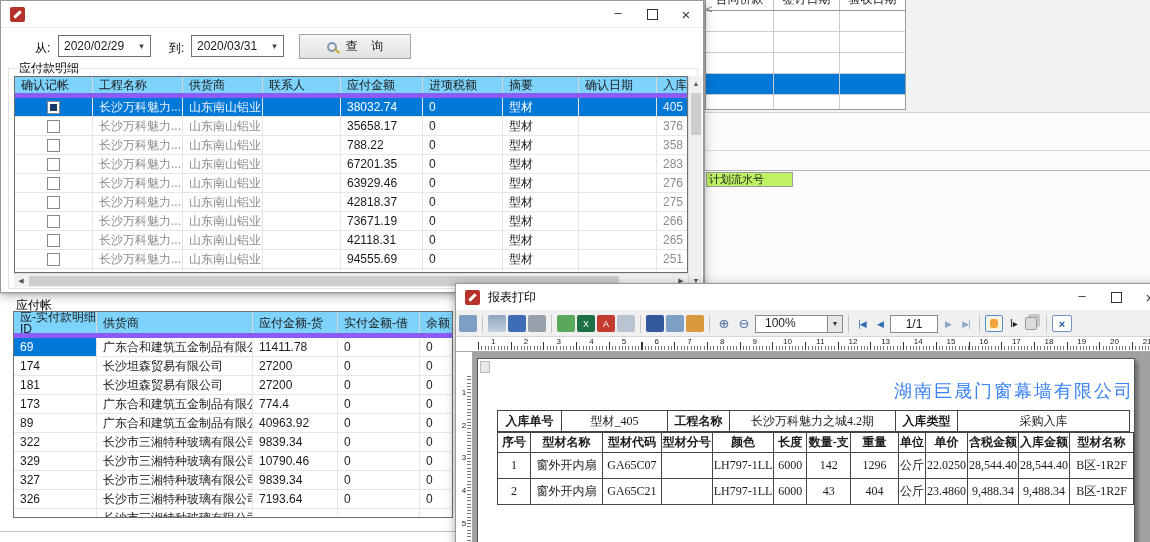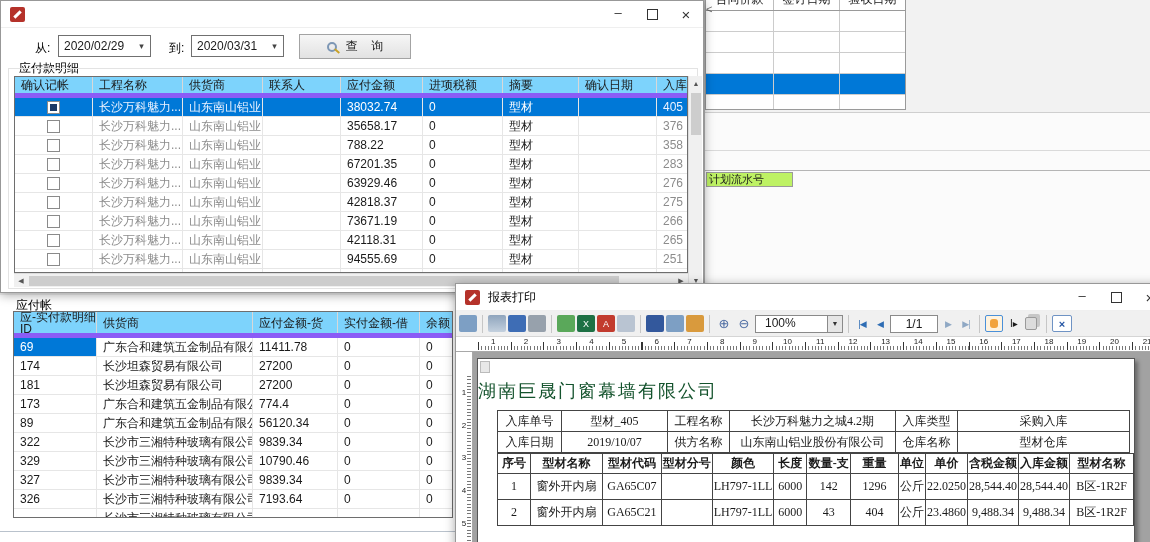--- a/index.html
+++ b/index.html
@@ -117,27 +117,27 @@
   .ruler-h .nums span{flex:none;width:32.7px;text-align:center;font-size:8px;color:#222}
 
   .rp-content{position:absolute;left:0;top:68px;right:0;bottom:0;background:#a2a2a2;overflow:hidden}
   .ruler-v{position:absolute;left:0;top:0;width:17px;height:100%;background:#fff;border-right:1px solid #a8a8a8;overflow:hidden}
   .ruler-v .vticks{position:absolute;top:24px;bottom:0;right:1px;width:4px;background-image:repeating-linear-gradient(to bottom,#777 0 1px,transparent 1px 3.27px)}
   .ruler-v .nums{position:absolute;top:24px;left:0;width:100%;display:flex;flex-direction:column}
   .ruler-v .nums span{flex:none;height:32.7px;display:flex;align-items:center;justify-content:center;font-size:8px;color:#222}
 
   .page{position:absolute;left:21px;top:6px;width:658px;height:600px;background:#fff;border:1px solid #555;box-shadow:3px 3px 4px rgba(0,0,0,.35);font-family:"Liberation Serif","DejaVu Serif",serif}
   .page .fold{position:absolute;left:2px;top:2px;width:10px;height:12px;background:#e8e8e8;border:1px solid #bbb}
-  .rp-company{margin-top:20px;text-align:left;font-size:18px;letter-spacing:2px;color:#14532d}
+  .rp-company{margin-top:20px;text-align:right;font-size:18px;letter-spacing:2px;color:#3b82f6}
   .rp-doctitle{margin-top:3px;text-align:center;font-size:14px;font-weight:bold;color:#000}
   .rp-table{border-collapse:collapse;margin-left:19px;table-layout:fixed}
   .rp-table td,.rp-table th{border:1px solid #444;font-size:12px;text-align:center;overflow:hidden;white-space:nowrap;padding:0 1px}
   #infoTable{margin-top:7px}
   #infoTable td{height:21px}
-  #infoTable .lab{font-weight:normal}
+  #infoTable .lab{font-weight:bold}
   #mainTable th{height:20px;font-weight:bold}
   #mainTable td{height:26px}
 </style>
 </head>
 <body>
 
 <div id="screen">
 
   <div id="bgRight">
     <div class="white-zone"></div>
@@ -228,21 +228,21 @@
             <div class="td ac0">173</div>
             <div class="td ac1">广东合和建筑五金制品有限公司</div>
             <div class="td ac2">774.4</div>
             <div class="td ac3">0</div>
             <div class="td ac4">0</div>
           </div>
 
           <div class="g-row">
             <div class="td ac0">89</div>
             <div class="td ac1">广东合和建筑五金制品有限公司</div>
-            <div class="td ac2">56120.34</div>
+            <div class="td ac2">40963.92</div>
             <div class="td ac3">0</div>
             <div class="td ac4">0</div>
           </div>
 
           <div class="g-row">
             <div class="td ac0">322</div>
             <div class="td ac1">长沙市三湘特种玻璃有限公司</div>
             <div class="td ac2">9839.34</div>
             <div class="td ac3">0</div>
             <div class="td ac4">0</div>
@@ -585,28 +585,20 @@
 
               <tr>
                 <td class="lab">入库单号</td>
                 <td>型材_405</td>
                 <td class="lab">工程名称</td>
                 <td>长沙万科魅力之城4.2期</td>
                 <td class="lab">入库类型</td>
                 <td>采购入库</td>
               </tr>
 
-              <tr>
-                <td class="lab">入库日期</td>
-                <td>2019/10/07</td>
-                <td class="lab">供方名称</td>
-                <td>山东南山铝业股份有限公司</td>
-                <td class="lab">仓库名称</td>
-                <td>型材仓库</td>
-              </tr>
             </tbody>
         </table>
 
         <table class="rp-table" id="mainTable">
           <colgroup>
               <col style="width:34px">
               <col style="width:74px">
               <col style="width:60px">
               <col style="width:46px">
               <col style="width:54px">

